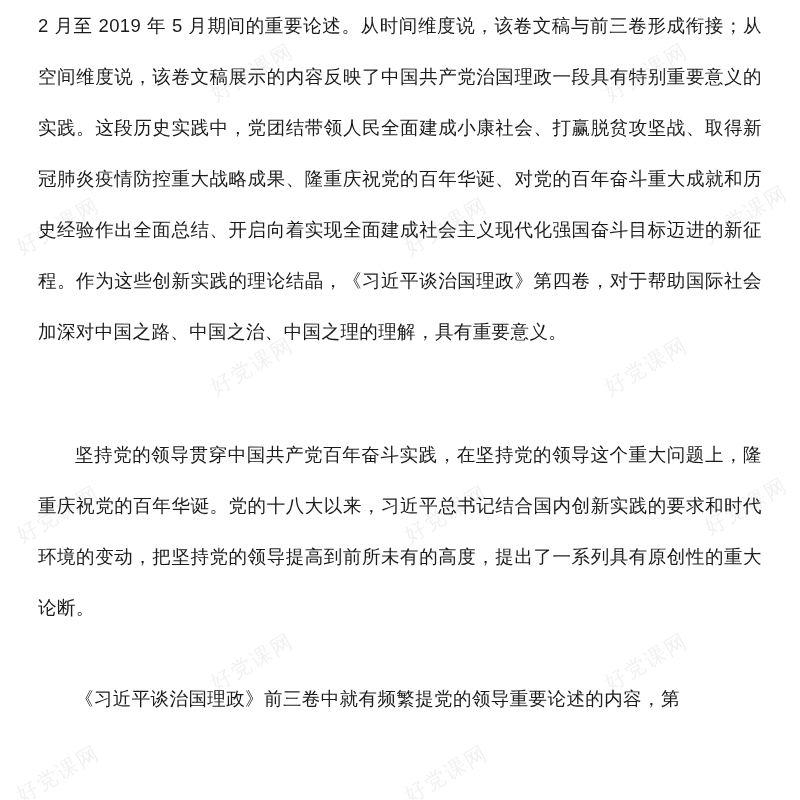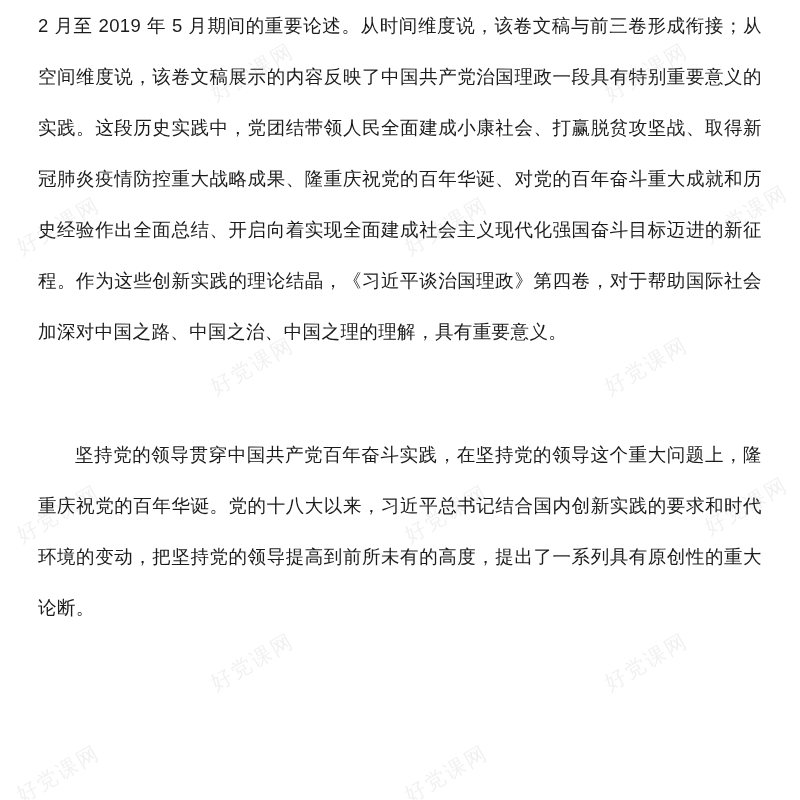--- a/index.html
+++ b/index.html
@@ -100,15 +100,16 @@
 
     <div class="spacer-lg"></div>
 
 
     <div class="spacer-sm"></div>
 
     <p class="indent">坚持党的领导贯穿中国共产党百年奋斗实践，在坚持党的领导这个重大问题上，隆重庆祝党的百年华诞。党的十八大以来，习近平总书记结合国内创新实践的要求和时代环境的变动，把坚持党的领导提高到前所未有的高度，提出了一系列具有原创性的重大论断。</p>
 
     <div class="spacer-md"></div>
 
+    <p class="indent">《习近平谈治国理政》前三卷中就有频繁提党的领导重要论述的内容，第</p>
   </div>
 
 </div>
 
 </body></html>

